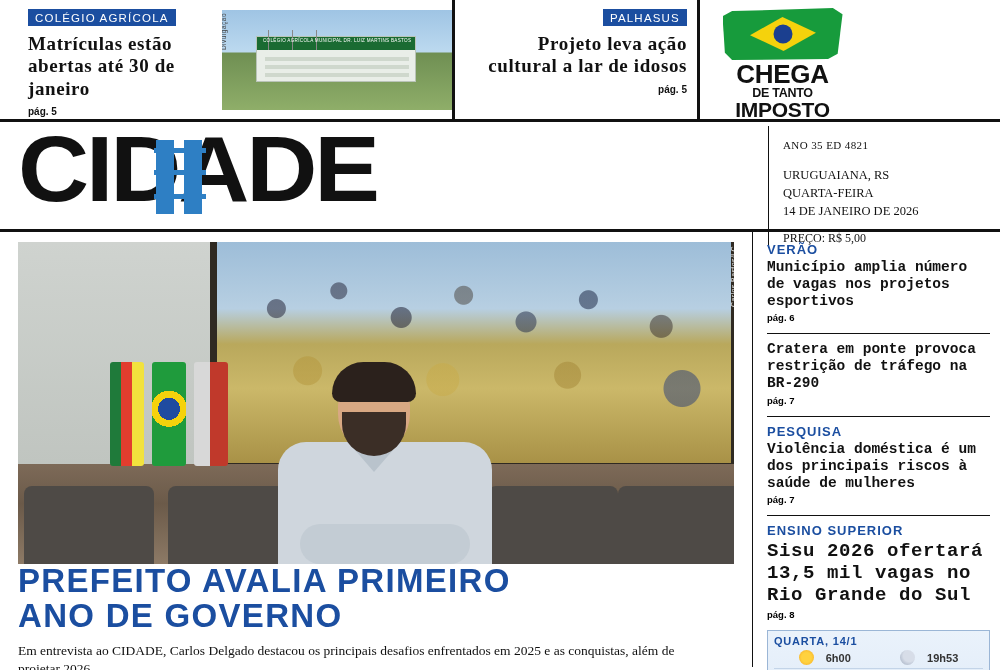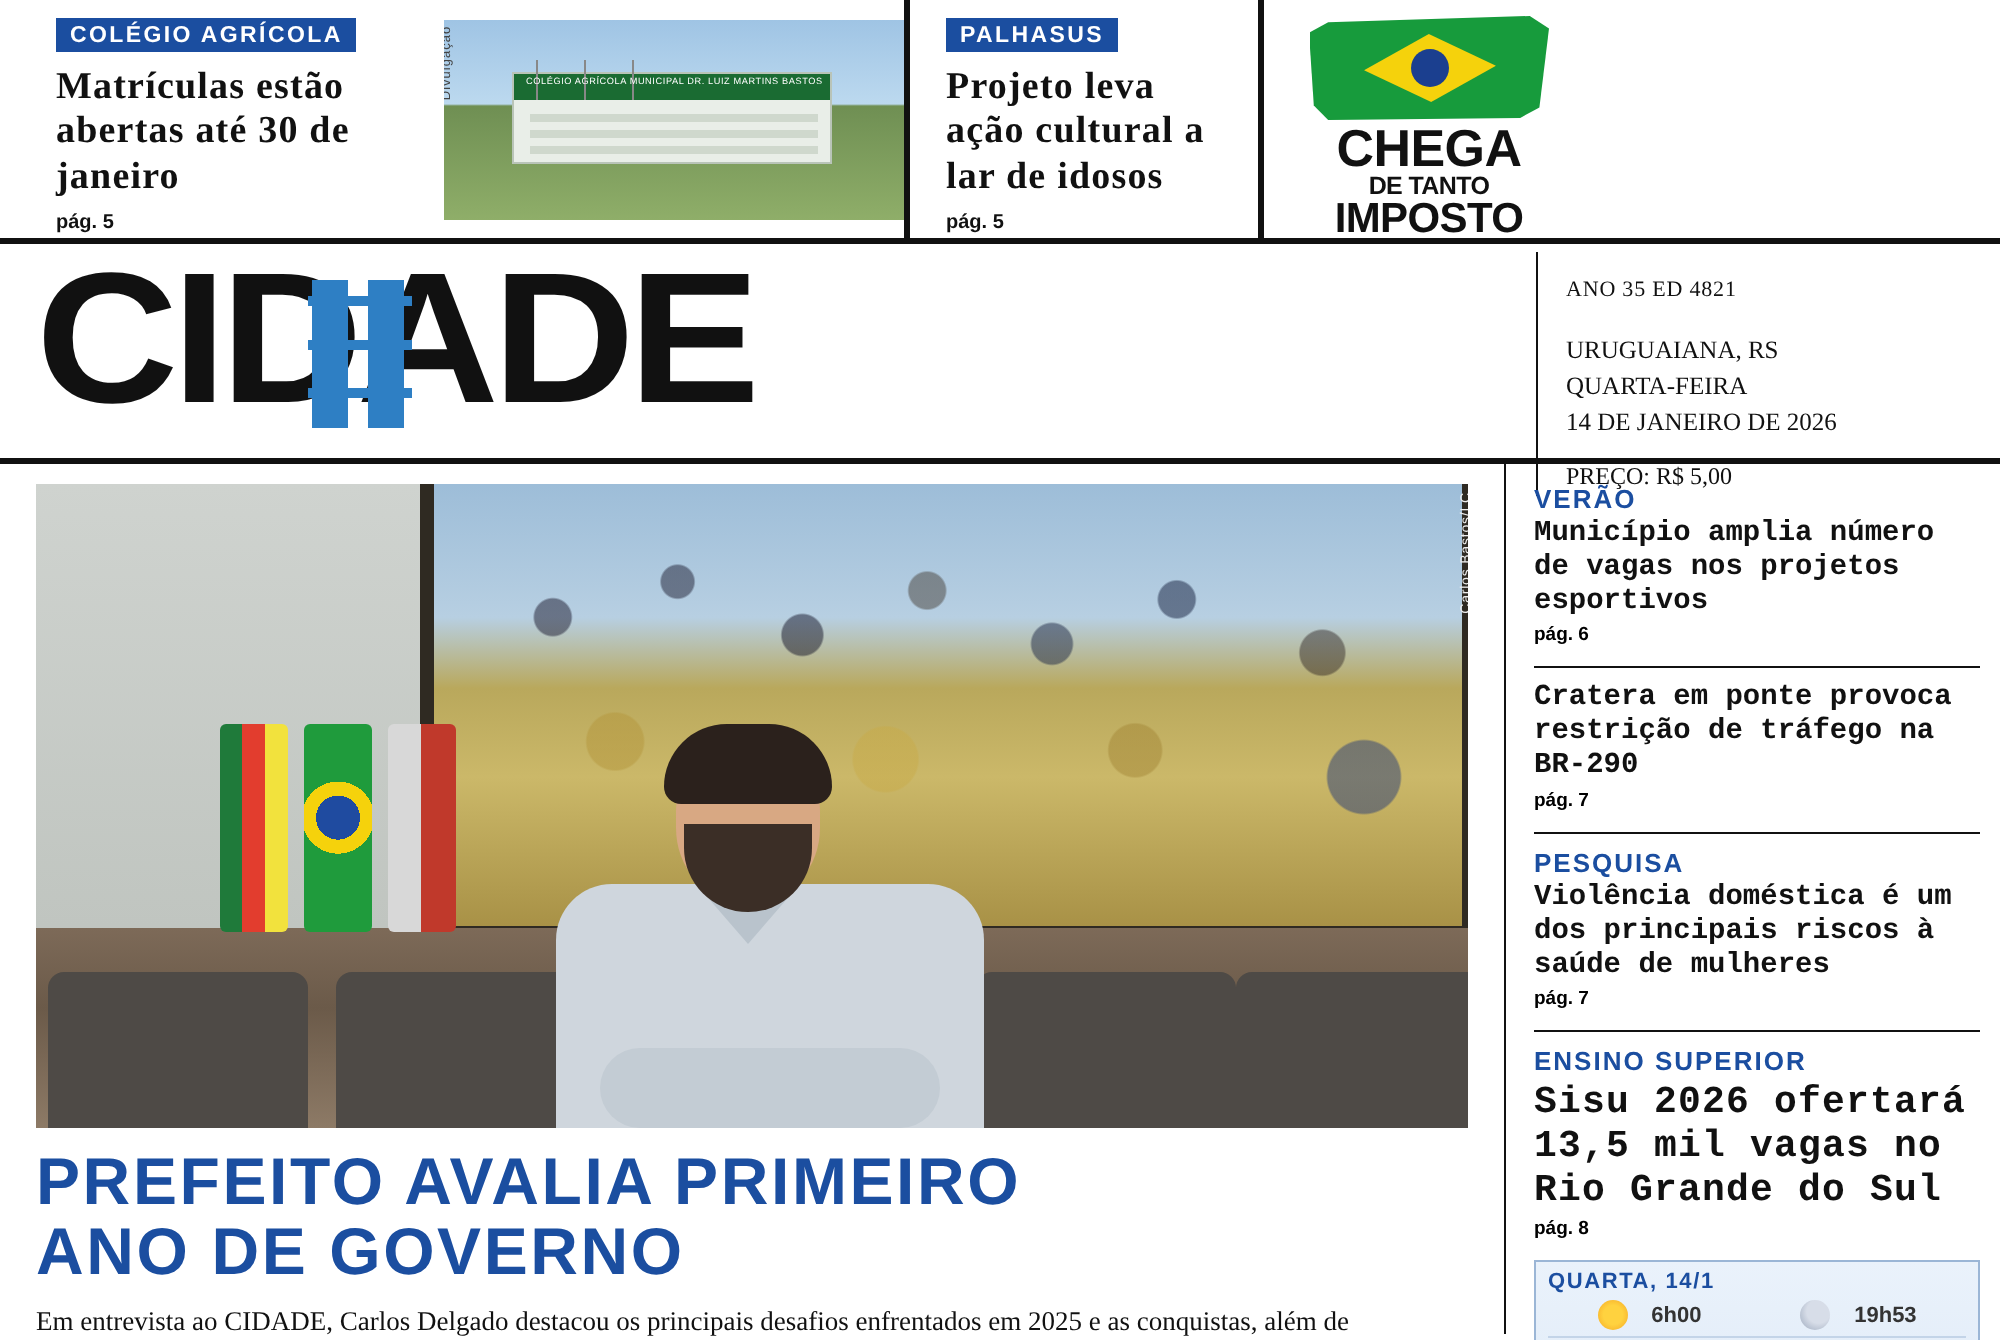--- a/index.html
+++ b/index.html
@@ -25,21 +25,21 @@
   }
   .top-text {
     padding: 8px 10px 4px 28px;
     width: 222px;
   }
   .kicker {
     display: inline-block;
     background: #1b4ea0;
     color: #fff;
     font-family: "Liberation Sans", sans-serif;
-    font-weight: bold;
+    font-weight: normal;
     font-size: 11.5px;
     letter-spacing: 1.2px;
     padding: 3px 7px 2px 7px;
     margin-bottom: 7px;
   }
   .top-head {
     font-family: "Liberation Serif", serif;
     font-weight: bold;
     font-size: 19px;
     line-height: 1.18;
@@ -94,21 +94,21 @@
     font-size: 4.6px; color: #fff; letter-spacing: .3px; line-height: 1.3;
     z-index: 3;
   }
   .flagpoles {
     position: absolute; left: 46px; top: 20px; width: 1px; height: 20px; background:#888;
     box-shadow: 24px 0 0 #888, 48px 0 0 #888;
   }
 
   .strip-divider { width: 3px; background: #111; }
 
-  .top-col2 { padding: 8px 10px 4px 18px; width: 174px; }
+  .top-col2 { padding: 8px 10px 4px 18px; width: 242px; text-align: right; }
 
   .chega {
     width: 168px;
     border-left: 3px solid #111;
     padding: 6px 6px 4px 6px;
     text-align: center;
   }
   .chega-flag {
     width: 120px; height: 52px; margin: 2px auto 2px auto;
     background: #179b3c;
@@ -260,21 +260,20 @@
     white-space: nowrap;
   }
 
   .headline {
     font-family: "Liberation Sans", sans-serif;
     font-weight: bold;
     color: #1b4ea0;
     font-size: 33px;
     line-height: 1.06;
     letter-spacing: 1.3px;
-    margin-top: 10px;
   }
   .lead-text {
     font-family: "Liberation Serif", serif;
     font-size: 13.5px;
     line-height: 1.34;
     color: #111;
     margin-top: 8px;
     max-width: 690px;
   }
 

